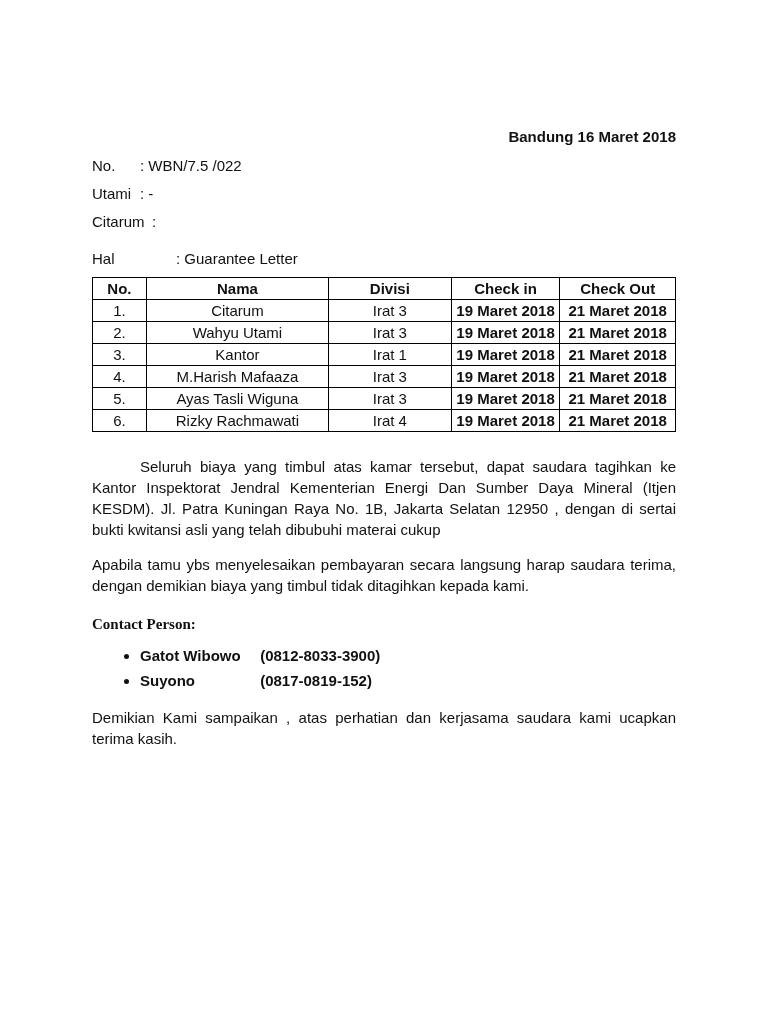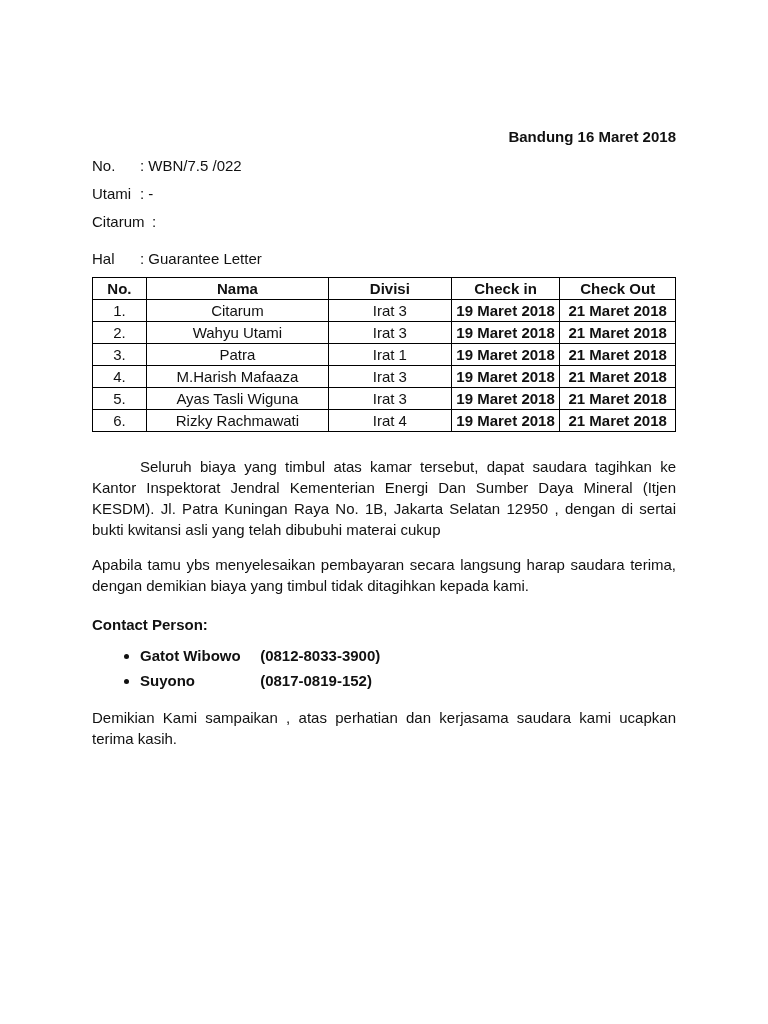--- a/index.html
+++ b/index.html
@@ -42,20 +42,21 @@
     margin-bottom: 10px;
   }
   .recipient-line {
     font-weight: bold;
     line-height: 1.32;
   }
   .subject-line {
     display: flex;
     margin-top: 16px;
     margin-bottom: 8px;
+    gap: 36px;
   }
   .para {
     text-align: justify;
     margin: 0 0 14px 0;
   }
   .para.indent {
     text-indent: 48px;
   }
   table.guest-table {
     border-collapse: collapse;
@@ -74,20 +75,21 @@
   table.guest-table th { font-weight: bold; }
   .col-no   { width: 48px; }
   .col-nama { width: 187px; }
   .col-div  { width: 125px; }
   .col-in   { width: 108px; }
   .col-out  { width: 116px; }
   td.date-cell { font-weight: bold; }
   .contact-heading {
     font-weight: bold;
     margin: 18px 0 10px 0;
+    font-family: Liberation Serif, serif;
   }
   ul.contact-list {
     margin: 0 0 16px 0;
     padding-left: 48px;
     list-style: disc;
   }
   ul.contact-list li {
     font-weight: bold;
     margin-bottom: 4px;
   }
@@ -147,21 +149,21 @@
       </tr>
       <tr>
         <td>2.</td>
         <td>Wahyu Utami</td>
         <td>Irat 3</td>
         <td class="date-cell">19 Maret 2018</td>
         <td class="date-cell">21 Maret 2018</td>
       </tr>
       <tr>
         <td>3.</td>
-        <td>Patra</td>
+        <td>Kantor</td>
         <td>Irat 1</td>
         <td class="date-cell">19 Maret 2018</td>
         <td class="date-cell">21 Maret 2018</td>
       </tr>
       <tr>
         <td>4.</td>
         <td>M.Harish Mafaaza</td>
         <td>Irat 3</td>
         <td class="date-cell">19 Maret 2018</td>
         <td class="date-cell">21 Maret 2018</td>

